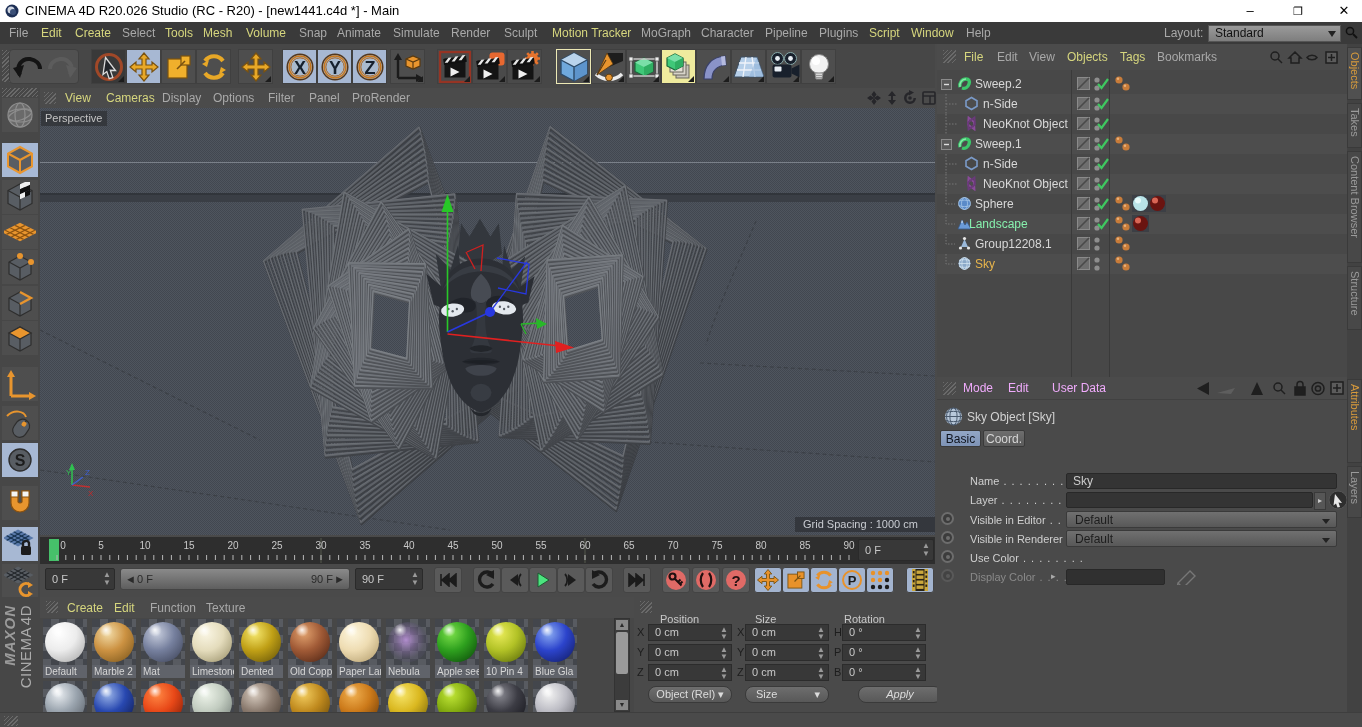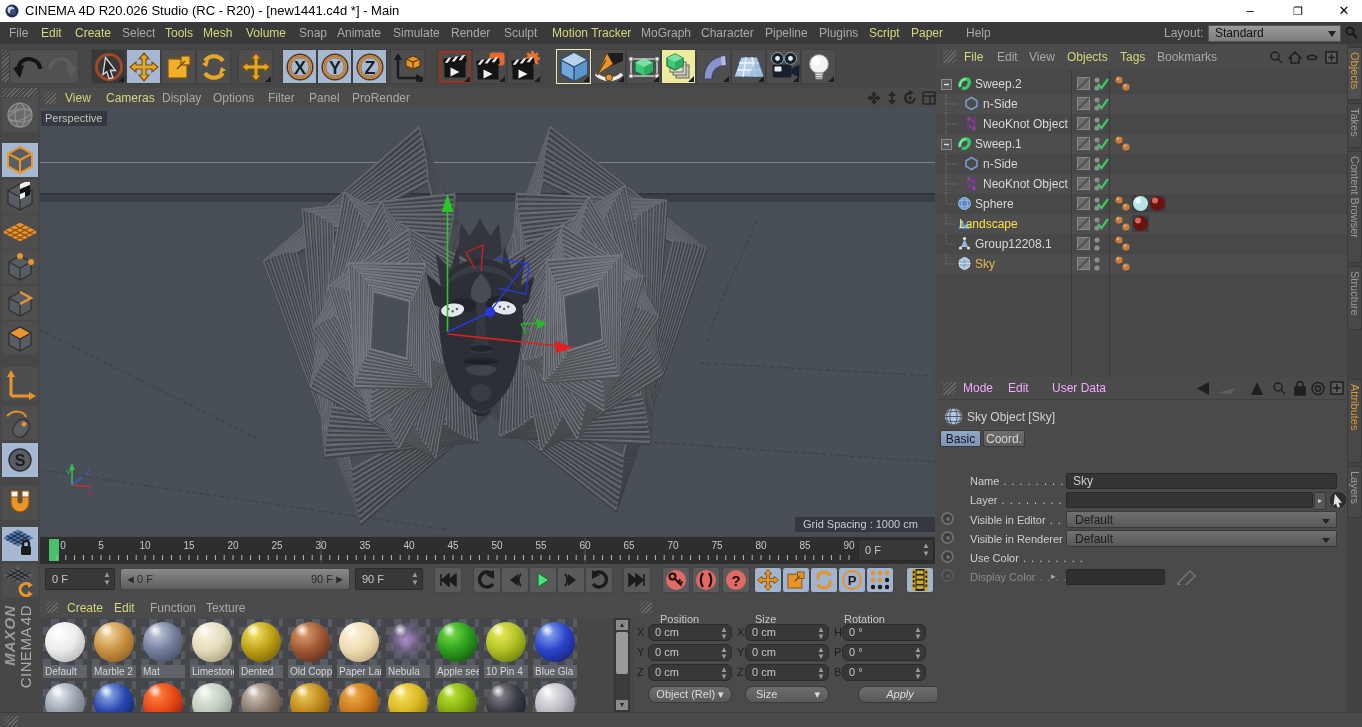--- a/index.html
+++ b/index.html
@@ -66,21 +66,21 @@
   background-size:16px 16px; }
 .msphere { position:absolute; left:2px; top:3px; width:40px; height:40px; border-radius:50%; }
 .mlabel { width:44px; height:13px; background:#60636a; color:#d6d6d6; font-size:10px;
   line-height:13px; padding-left:2px; overflow:hidden; white-space:nowrap; }
 
 
 #coordpanel { left:634px; top:597px; width:301px; height:115px; background:#4a4a4a; font-size:11px; }
 #coordpanel .hdr { position:absolute; top:16px; color:#c9c9c9; }
 #coordpanel .lb { position:absolute; font-size:11px; color:#1d1d1d; }
 .cfield { position:absolute; width:84px; height:17px; background:#383838; border:1px solid #2c2c2c;
-  border-radius:6px; color:#c8c8c8; font-size:11px; line-height:15px; padding-left:6px; }
+  border-radius:0; color:#c8c8c8; font-size:11px; line-height:15px; padding-left:6px; }
 .cfield i { position:absolute; right:3px; top:1px; font-style:normal; color:#9a9a9a; font-size:8px; line-height:7px; }
 .cbtn { position:absolute; height:17px; background:linear-gradient(#6e6e6e,#585858); border:1px solid #3a3a3a;
   border-radius:8px; color:#dcdcdc; font-size:11px; line-height:15px; text-align:center; }
 
 
 #ompanel { left:937px; top:44px; width:410px; height:333px; background:#474747; }
 #omhead { position:absolute; left:0; top:0; width:410px; height:26px; background:#4b4b4b; font-size:12px; }
 #omhead span { position:absolute; top:6px; color:#a9a9a9; }
 #omhead span.y { color:#d6d67e; }
 .omrow { position:absolute; left:0; width:410px; height:20px; }
@@ -154,21 +154,21 @@
     <span class="m" style="left:337px">Animate</span>
     <span class="m" style="left:393px">Simulate</span>
     <span class="m" style="left:451px">Render</span>
     <span class="m" style="left:504px">Sculpt</span>
     <span class="m y" style="left:552px">Motion Tracker</span>
     <span class="m" style="left:641px">MoGraph</span>
     <span class="m" style="left:701px">Character</span>
     <span class="m" style="left:765px">Pipeline</span>
     <span class="m" style="left:819px">Plugins</span>
     <span class="m y" style="left:869px">Script</span>
-    <span class="m y" style="left:911px">Paper</span>
+    <span class="m y" style="left:911px">Window</span>
     <span class="m" style="left:966px">Help</span>
     <span class="m" style="left:1164px">Layout:</span>
     <div style="position:absolute;left:1208px;top:3px;width:133px;height:17px;background:linear-gradient(#9a9a9a,#7e7e7e);border:1px solid #555;color:#111;font-size:12px;line-height:15px;padding-left:6px;">Standard
       <span style="position:absolute;right:4px;top:5px;width:0;height:0;border:4px solid transparent;border-top:6px solid #222;"></span>
     </div>
     <svg style="position:absolute;left:1344px;top:3px" width="15" height="15" viewBox="0 0 15 15">
       <circle cx="6" cy="6" r="3.6" fill="none" stroke="#111" stroke-width="1.5"></circle>
       <line x1="9" y1="9" x2="13" y2="13" stroke="#111" stroke-width="1.8"></line>
     </svg>
   </div>
@@ -1570,21 +1570,21 @@
         </svg>
       </div>
 <div class="omrow alt" style="top:170px;">
         <svg style="left:8px;top:0px" width="20" height="20" viewBox="0 0 20 20">
           <path d="M1,0 L1,10 L10,10" stroke="#777" stroke-width="1" fill="none" stroke-dasharray="1.5,1.5"></path>
         </svg>
         <svg style="left:20px;top:2px" width="15" height="15" viewBox="0 0 15 15">
           <path d="M1,13 L5,4 L8,9 L10,6 L14,13 Z" fill="#6a9ad8" stroke="#3a5a88" stroke-width="0.8"></path>
           <path d="M5,4 L6.2,6.6 L4,6.8 Z" fill="#cde0f4"></path>
         </svg>
-        <span class="nm" style="left:22px;color:#fde047">Landscape</span>
+        <span class="nm" style="left:32px;color:#86efac">Landscape</span>
         <svg style="left:140px;top:3px" width="13" height="13" viewBox="0 0 13 13">
           <rect x="0.5" y="0.5" width="12" height="12" fill="#6e6e6e" stroke="#8a8a8a"></rect>
           <path d="M12,1 L1,12" stroke="#4a4a4a" stroke-width="1.6"></path>
         </svg>
         <svg style="left:156px;top:2px" width="8" height="16" viewBox="0 0 8 16">
           <circle cx="4" cy="4" r="2.6" fill="#8e8e8e"></circle>
           <circle cx="4" cy="12" r="2.6" fill="#8e8e8e"></circle>
         </svg>
         <svg style="left:159px;top:3px" width="14" height="14" viewBox="0 0 14 14">
           <path d="M2,7 L5.5,11 L12,2" fill="none" stroke="#3fc860" stroke-width="2.2"></path>

